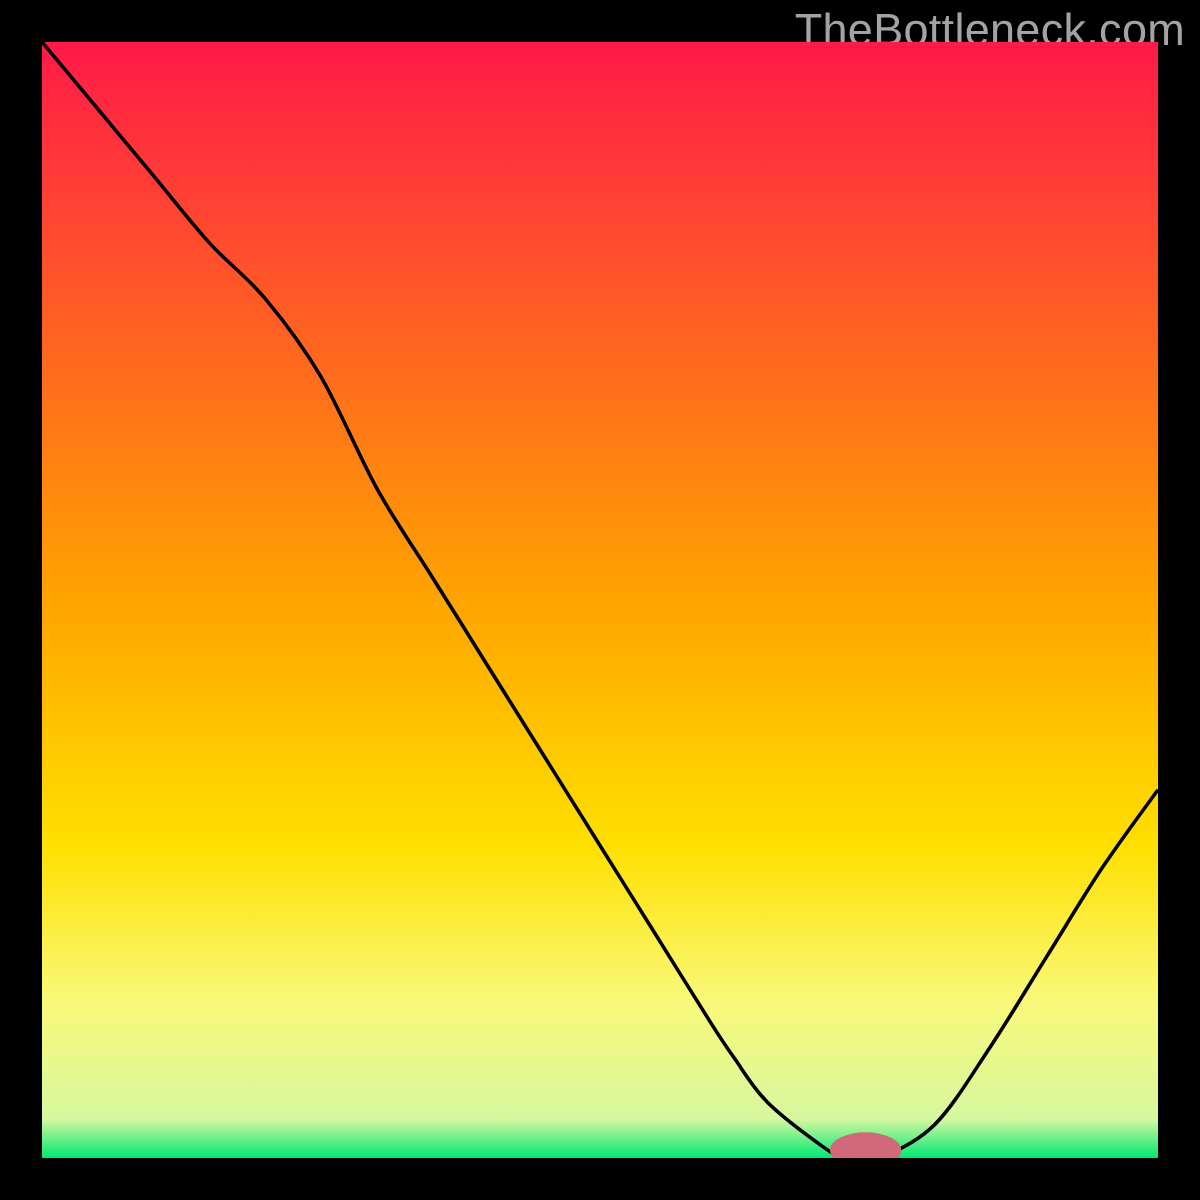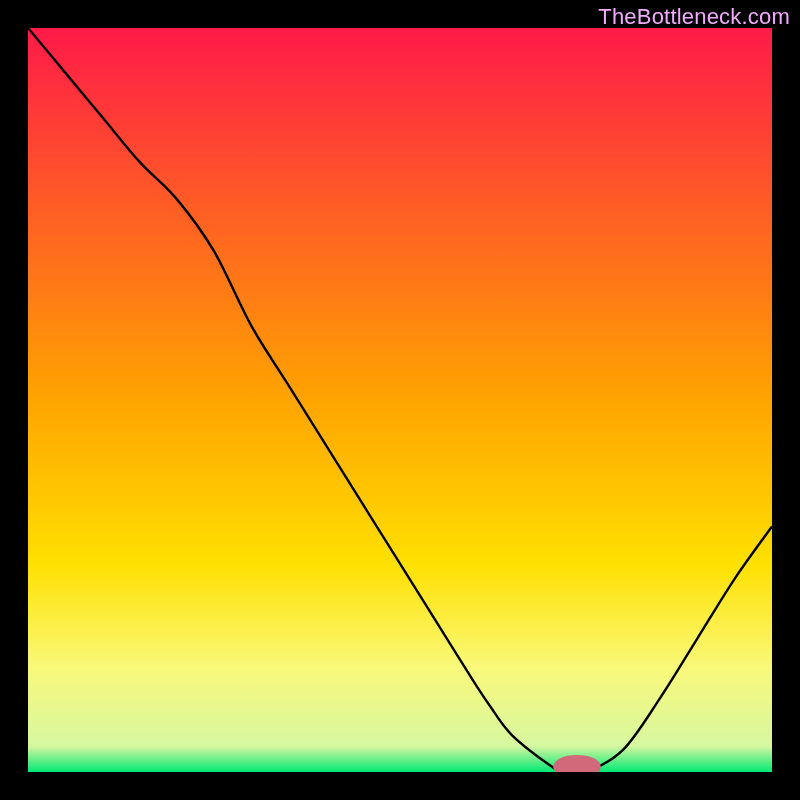--- a/index.html
+++ b/index.html
@@ -14,23 +14,23 @@
     width: 800px;
     height: 800px;
     background: #000;
     position: relative;
   }
   .watermark {
     position: absolute;
     top: 4px;
     right: 10px;
     font-family: Arial, Helvetica, sans-serif;
-    font-size: 22px;
+    font-size: 30px;
     font-weight: 500;
-    color: #f0abfc;
+    color: #a3a3a3;
     letter-spacing: 0.2px;
   }
   .plot {
     position: absolute;
     left: 28px;
     top: 28px;
     width: 744px;
     height: 744px;
   }
   .plot svg {

